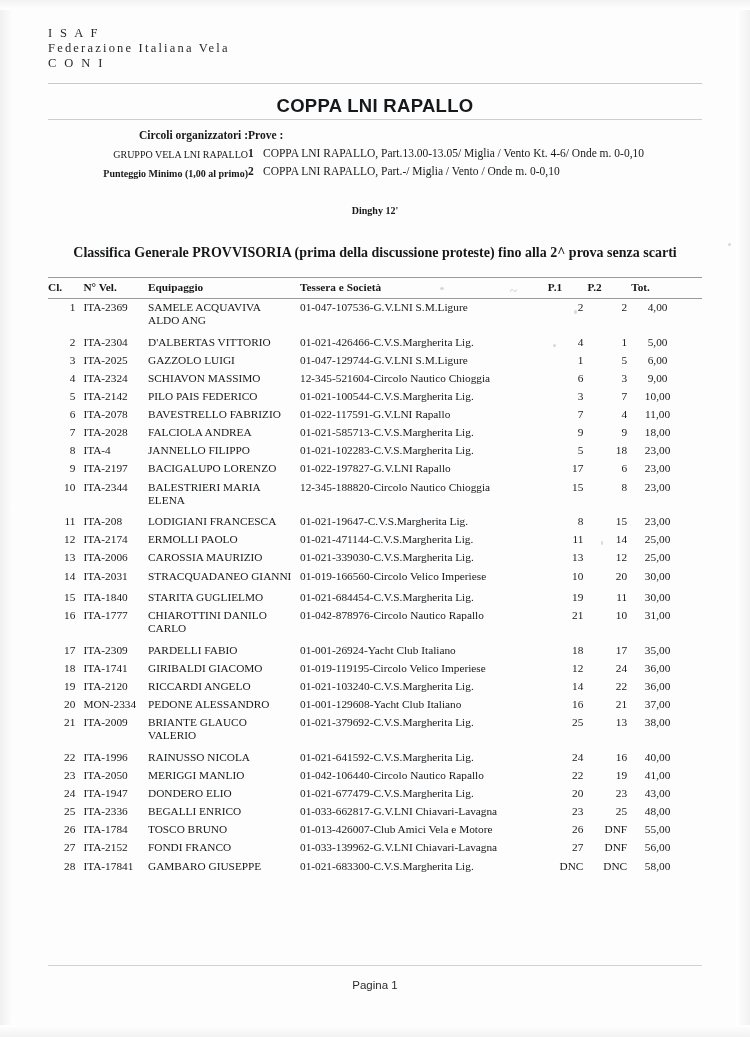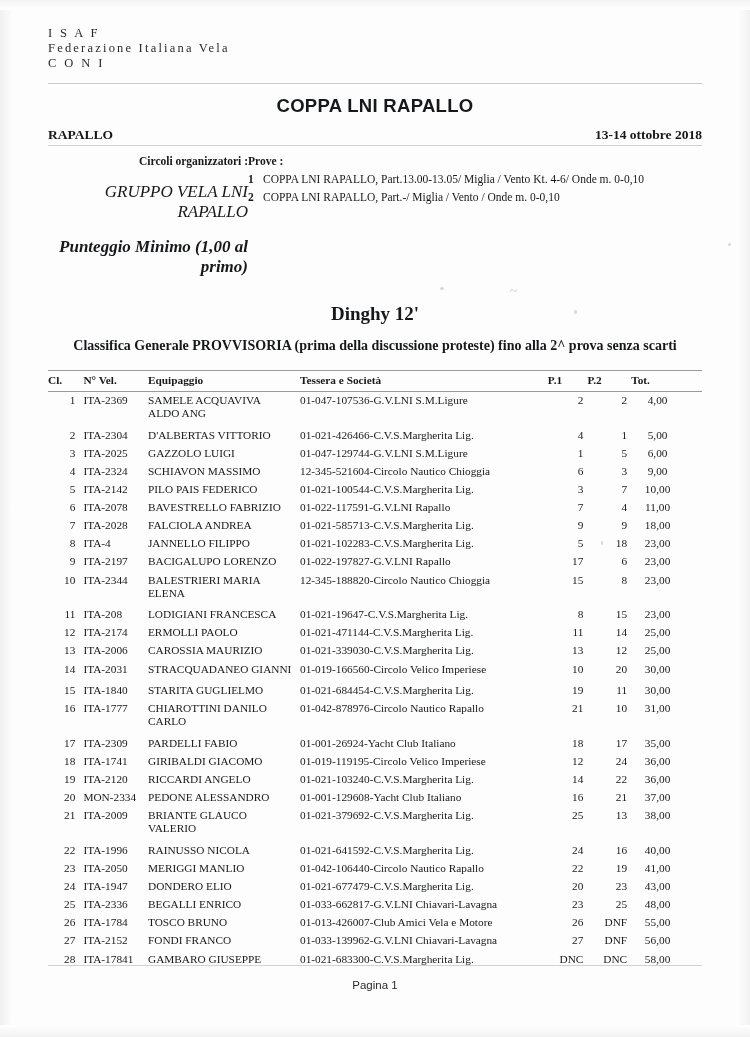--- a/index.html
+++ b/index.html
@@ -101,42 +101,42 @@
 
   
   .info {
     display: flex;
     margin-top: 9px;
     font-size: 11.5px;
   }
   .info-left { width: 200px; text-align: right; }
   .info-right { flex: 1; }
   .info-head { font-weight: bold; font-size: 11.5px; }
-  .info-line { margin-top: 15px; font-size: 17px; font-style: italic; }
+  .info-line { margin-top: 8px; font-size: 10px; }
   .info-line.bold { font-weight: bold; }
   .prova-line {
     margin-top: 6px;
     font-size: 11.5px;
     display: flex;
     gap: 7px;
   }
   .prova-num { font-weight: bold; min-width: 8px; }
 
   
   .class-title {
     text-align: center;
     font-weight: bold;
-    font-size: 19px;
+    font-size: 10px;
     margin-top: 26px;
   }
   .rank-title {
     text-align: center;
     font-weight: bold;
     font-size: 14px;
-    margin-top: 12px;
+    margin-top: 28px;
     line-height: 1.33;
     padding: 0 8px;
   }
 
   
   table.results {
     width: 100%;
     border-collapse: collapse;
     margin-top: 14px;
     font-size: 11.3px;
@@ -219,24 +219,20 @@
     <div class="topband">
       <span>I S A F</span>
       <span class="mid">Federazione Italiana Vela</span>
       <span>C O N I</span>
     </div>
 
     <div class="rule"></div>
 
     <div class="doc-title">COPPA LNI RAPALLO</div>
 
-    <div class="venue-row">
-      <span>RAPALLO</span>
-      <span>13-14 ottobre 2018</span>
-    </div>
 
     <div class="rule2"></div>
 
     <div class="info">
       <div class="info-left">
         <div class="info-head">Circoli organizzatori :</div>
         <div class="info-line">GRUPPO VELA LNI RAPALLO</div>
         <div class="info-line bold">Punteggio Minimo (1,00 al primo)</div>
       </div>
       <div class="info-right">

